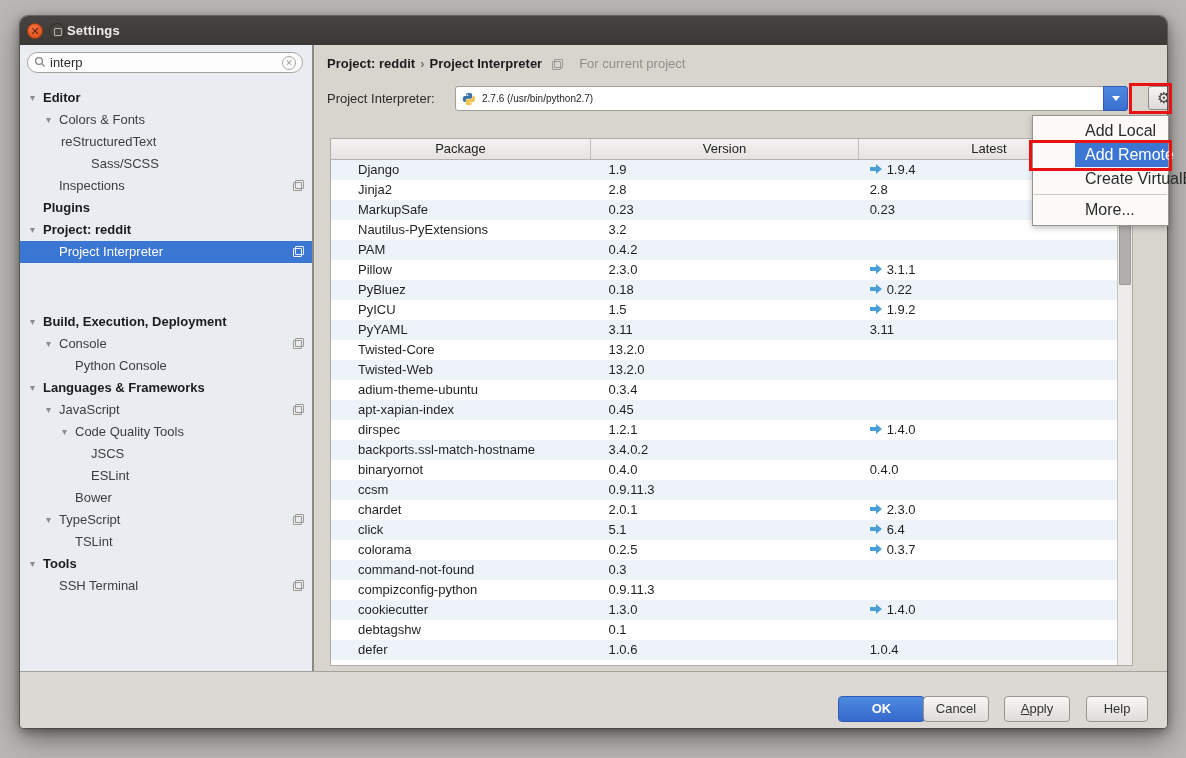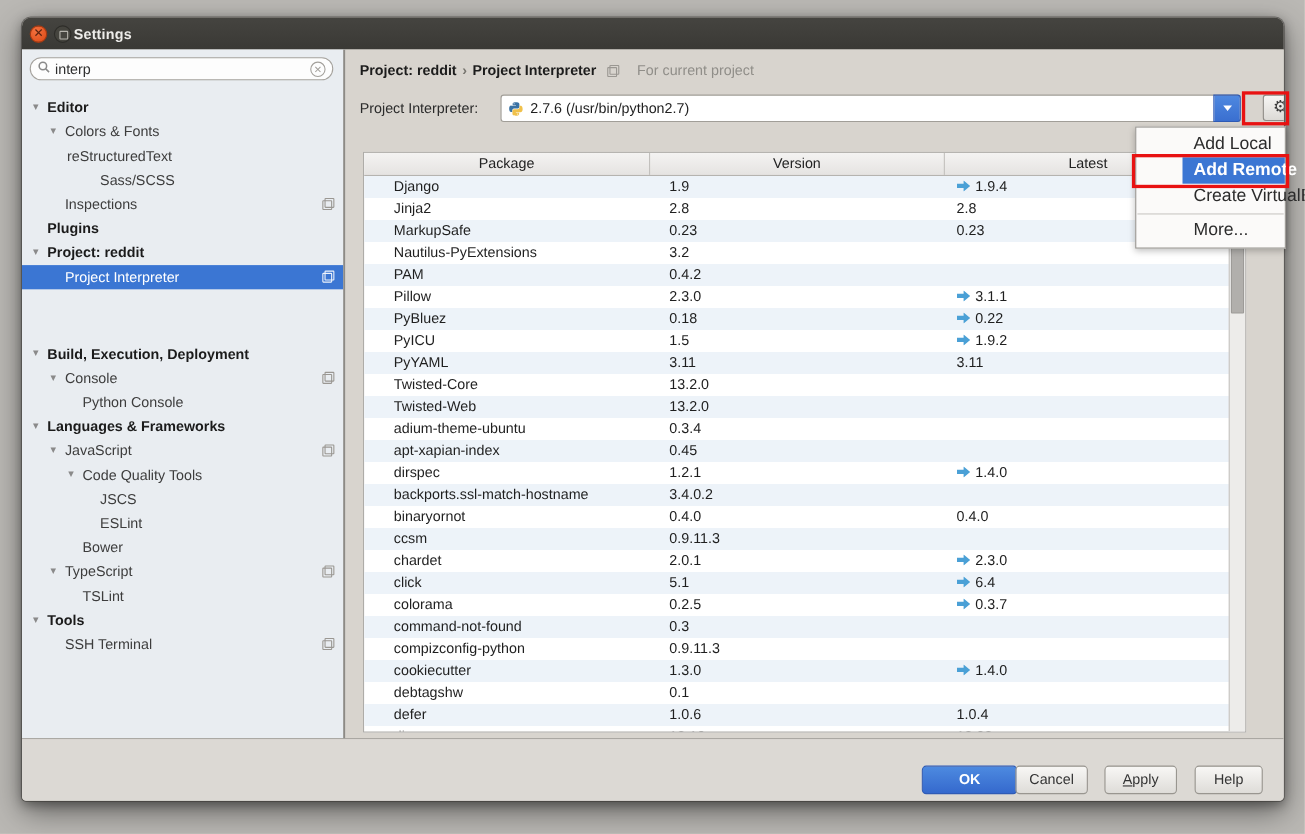--- a/index.html
+++ b/index.html
@@ -60,21 +60,21 @@
   .breadcrumb .sep{color:#77756f;font-weight:bold;padding:0 5px;}
   .breadcrumb .copy-ico{top:2px;margin:0 4px 0 10px;position:relative;display:inline-block;}
   .note{color:#908e89;margin-left:12px;}
   .interp-row{position:absolute;left:13px;top:41px;height:26px;}
   .interp-label{position:absolute;left:0;top:0;line-height:26px;font-size:13px;color:#2b2b2b;white-space:nowrap;}
   .combo{
     position:absolute;left:128px;top:0;width:673px;height:25px;box-sizing:border-box;
     background:#fff;border:1px solid #a19e98;border-radius:3px;
     display:flex;align-items:center;padding-left:6px;gap:6px;
   }
-  .combo-text{flex:1;font-size:13px;color:#1f1f1f;white-space:nowrap;overflow:hidden;}
+  .combo-text{flex:1;font-size:10px;color:#1f1f1f;white-space:nowrap;overflow:hidden;}
   .combo-arrow{
     flex:none;width:25px;height:25px;margin:-1px -1px -1px 0;border-radius:0 3px 3px 0;
     background:linear-gradient(#4e88e0,#3a6fd0);border:1px solid #2f5bb5;box-sizing:border-box;
     display:flex;align-items:center;justify-content:center;
   }
   .combo-arrow::after{content:"";width:0;height:0;border-left:4px solid transparent;border-right:4px solid transparent;border-top:5px solid #fff;}
   .gear-btn{
     position:absolute;left:821px;top:0;width:32px;height:24px;box-sizing:border-box;
     background:linear-gradient(#f7f6f4,#dcdad6);border:1px solid #908d88;border-radius:3px;
     color:#3a3a3a;font-size:15px;line-height:21px;text-align:center;
@@ -99,21 +99,21 @@
   .up-arrow{flex:none;display:inline-block;margin-top:1px;}
   .vscroll{position:absolute;right:0;top:0;width:14px;bottom:0;background:#edecea;border-left:1px solid #c6c4c1;}
   .vthumb{position:absolute;left:1px;right:1px;top:21px;height:125px;background:#b1afac;border:1px solid #9d9b98;border-radius:1px;box-sizing:border-box;}
   
   .popup-menu{
     position:absolute;left:1012px;top:99px;width:137px;z-index:50;box-sizing:border-box;
     background:#fbfaf9;border:1px solid #97948f;box-shadow:0 2px 6px rgba(0,0,0,.25);
     padding:3px 0;
   }
   .menu-item{height:24px;line-height:24px;padding-left:10px;font-size:16px;color:#2b2b2b;white-space:nowrap;margin-left:42px;}
-  .menu-item.selected{background:var(--accent,#3b76d3);color:#fff;font-weight:bold;}
+  .menu-item.selected{background:var(--accent,#3b76d3);color:#fff;}
   .menu-div{height:1px;background:#c9c7c3;margin:3px 1px;}
   
   .ann{position:absolute;border:3px solid var(--ann,#e81212);z-index:60;pointer-events:none;box-sizing:border-box;}
   .ann-gear{left:1109px;top:67px;width:43px;height:31px;}
   .ann-remote{left:1009px;top:124px;width:143px;height:31px;}
   
   .footer{
     position:absolute;left:0;right:0;bottom:0;height:56px;
     background:#dcd9d4;border-top:1px solid #a5a29d;border-radius:0 0 4px 4px;
   }

